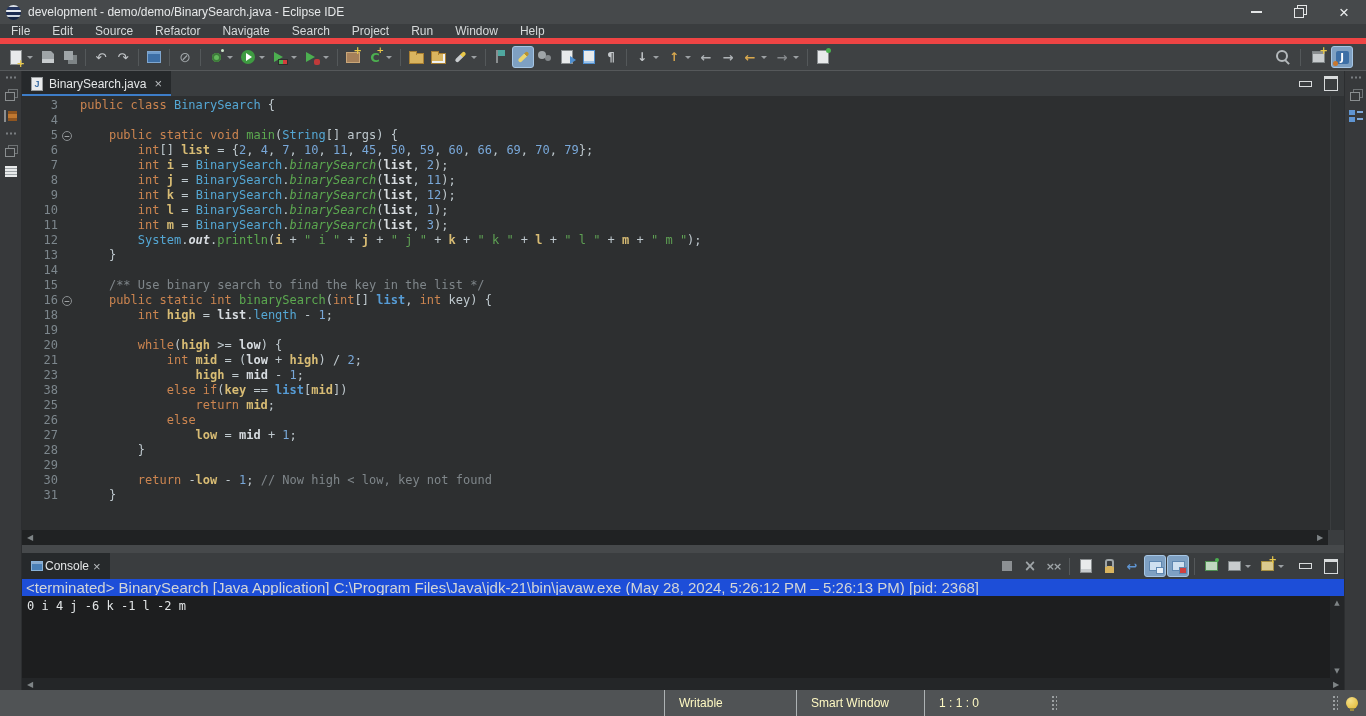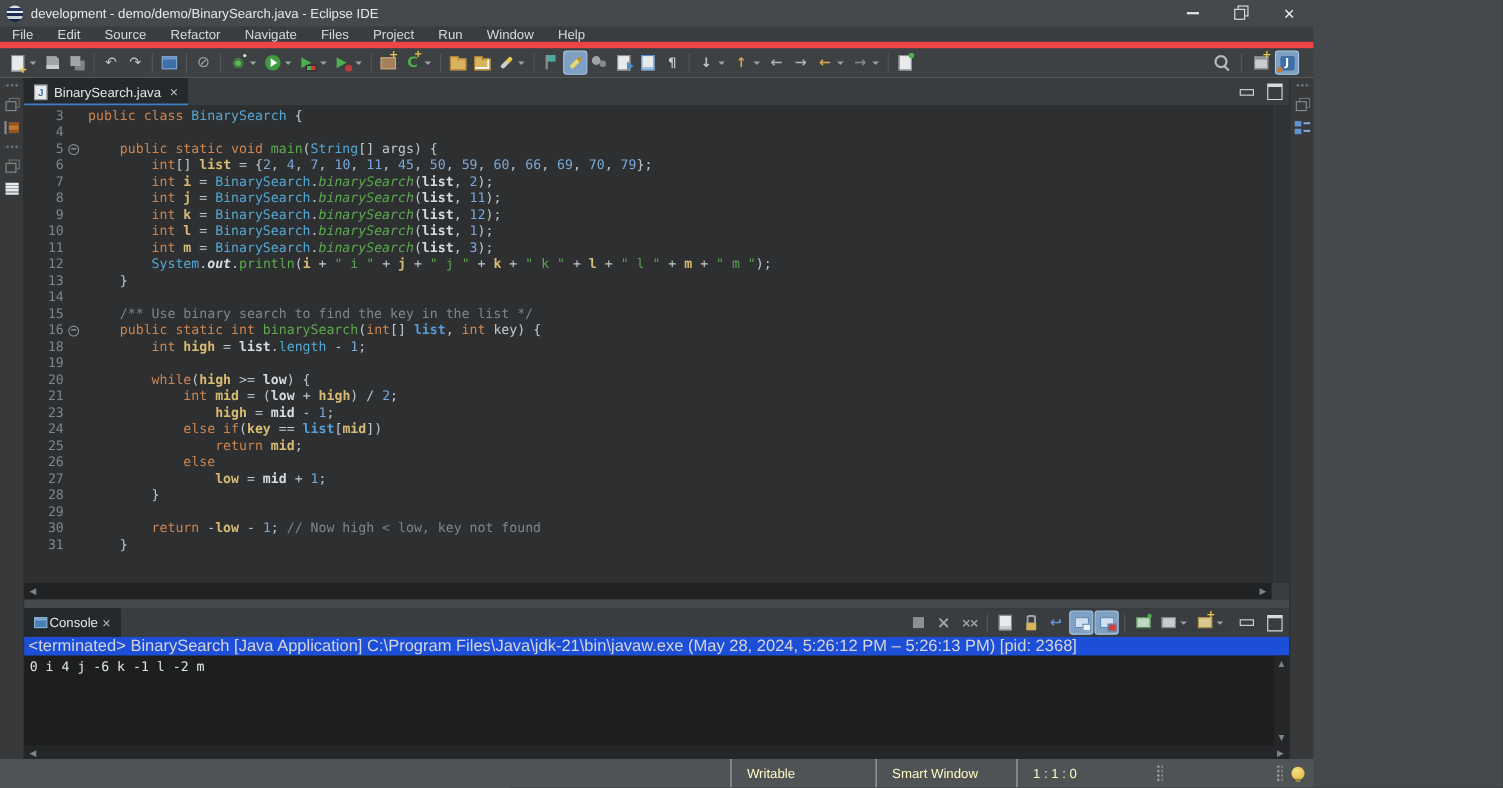--- a/index.html
+++ b/index.html
@@ -1,18 +1,18 @@
 <!DOCTYPE html>
 <html><head>
 <meta charset="utf-8">
 <style>
   *{box-sizing:border-box;margin:0;padding:0}
   html,body{width:1366px;height:716px;overflow:hidden;background:#46494B;
     font-family:"Liberation Sans",sans-serif;-webkit-font-smoothing:antialiased}
-  .app{width:1194px;height:716px;display:flex;flex-direction:column}
+  .app{width:1366px;height:716px;display:flex;flex-direction:column}
 
   
   .titlebar{height:24px;background:#46494B;display:flex;align-items:center;color:#E6E8E9;font-size:12px}
   .tb-left{display:flex;align-items:center;gap:7px;padding-left:6px;flex:1}
   .logo{width:15px;height:15px;border-radius:50%;
     background:linear-gradient(180deg,#D8DEE6 0 2px,#24355E 2px 5px,#E8ECF0 5px 7px,#1B2B50 7px 10px,#CDD5DE 10px 12px,#152444 12px)}
   .wc{width:44px;height:24px;display:flex;align-items:center;justify-content:center;position:relative}
   .wc-min::before{content:"";width:11px;height:2px;background:#E4E6E7}
   .wc-restore::after{content:"";position:absolute;width:8px;height:8px;border:1px solid #E4E6E7;transform:translate(2px,-2px)}
   .wc-restore::before{content:"";position:absolute;width:8px;height:8px;border:1px solid #E4E6E7;background:#46494B;z-index:1;transform:translate(-1px,1px)}
@@ -183,21 +183,21 @@
     <div class="wc wc-restore"></div>
     <div class="wc wc-close"></div>
   </div>
 
   <div class="menubar" id="menubar">
       <span class="menu-item">File</span>
       <span class="menu-item">Edit</span>
       <span class="menu-item">Source</span>
       <span class="menu-item">Refactor</span>
       <span class="menu-item">Navigate</span>
-      <span class="menu-item">Files</span>
+      <span class="menu-item">Search</span>
       <span class="menu-item">Project</span>
       <span class="menu-item">Run</span>
       <span class="menu-item">Window</span>
       <span class="menu-item">Help</span>
     </div>
 
   <div class="toolbar">
     <div class="toolbar-left" id="toolbarLeft">
         <span class="tbtn">
           <span class="ic t-new"></span>
@@ -357,21 +357,21 @@
             <div class="cl"><span class="ln">12</span><span class="foldcol"></span><span class="codetxt"><span class="s-pln">        </span><span class="s-cls">System</span><span class="s-pln">.</span><span class="s-fld">out</span><span class="s-pln">.</span><span class="s-mth">println</span><span class="s-pln">(</span><span class="s-var">i</span><span class="s-pln"> + </span><span class="s-str">" i "</span><span class="s-pln"> + </span><span class="s-var">j</span><span class="s-pln"> + </span><span class="s-str">" j "</span><span class="s-pln"> + </span><span class="s-var">k</span><span class="s-pln"> + </span><span class="s-str">" k "</span><span class="s-pln"> + </span><span class="s-var">l</span><span class="s-pln"> + </span><span class="s-str">" l "</span><span class="s-pln"> + </span><span class="s-var">m</span><span class="s-pln"> + </span><span class="s-str">" m "</span><span class="s-pln">);</span></span></div>
             <div class="cl"><span class="ln">13</span><span class="foldcol"></span><span class="codetxt"><span class="s-pln">    }</span></span></div>
             <div class="cl"><span class="ln">14</span><span class="foldcol"></span><span class="codetxt"></span></div>
             <div class="cl"><span class="ln">15</span><span class="foldcol"></span><span class="codetxt"><span class="s-pln">    </span><span class="s-cmt">/** Use binary search to find the key in the list */</span></span></div>
             <div class="cl"><span class="ln">16</span><span class="foldcol"><span class="fm"></span></span><span class="codetxt"><span class="s-pln">    </span><span class="s-kw">public static int </span><span class="s-mth">binarySearch</span><span class="s-pln">(</span><span class="s-kw">int</span><span class="s-pln">[] </span><span class="s-prm">list</span><span class="s-pln">, </span><span class="s-kw">int</span><span class="s-pln"> key) {</span></span></div>
             <div class="cl"><span class="ln">18</span><span class="foldcol"></span><span class="codetxt"><span class="s-pln">        </span><span class="s-kw">int </span><span class="s-var">high</span><span class="s-pln"> = </span><span class="s-ref">list</span><span class="s-pln">.</span><span class="s-cls">length</span><span class="s-pln"> - </span><span class="s-num">1</span><span class="s-pln">;</span></span></div>
             <div class="cl"><span class="ln">19</span><span class="foldcol"></span><span class="codetxt"></span></div>
             <div class="cl"><span class="ln">20</span><span class="foldcol"></span><span class="codetxt"><span class="s-pln">        </span><span class="s-kw">while</span><span class="s-pln">(</span><span class="s-var">high</span><span class="s-pln"> &gt;= </span><span class="s-ref">low</span><span class="s-pln">) {</span></span></div>
             <div class="cl"><span class="ln">21</span><span class="foldcol"></span><span class="codetxt"><span class="s-pln">            </span><span class="s-kw">int </span><span class="s-var">mid</span><span class="s-pln"> = (</span><span class="s-ref">low</span><span class="s-pln"> + </span><span class="s-var">high</span><span class="s-pln">) / </span><span class="s-num">2</span><span class="s-pln">;</span></span></div>
             <div class="cl"><span class="ln">23</span><span class="foldcol"></span><span class="codetxt"><span class="s-pln">                </span><span class="s-var">high</span><span class="s-pln"> = </span><span class="s-ref">mid</span><span class="s-pln"> - </span><span class="s-num">1</span><span class="s-pln">;</span></span></div>
-            <div class="cl"><span class="ln">24</span><span class="foldcol"></span><span class="codetxt"><span class="s-pln">            </span><span class="s-kw">else if</span><span class="s-pln">(</span><span class="s-var">key</span><span class="s-pln"> == </span><span class="s-prm">list</span><span class="s-pln">[</span><span class="s-var">mid</span><span class="s-pln">])</span></span></div>
+            <div class="cl"><span class="ln">38</span><span class="foldcol"></span><span class="codetxt"><span class="s-pln">            </span><span class="s-kw">else if</span><span class="s-pln">(</span><span class="s-var">key</span><span class="s-pln"> == </span><span class="s-prm">list</span><span class="s-pln">[</span><span class="s-var">mid</span><span class="s-pln">])</span></span></div>
             <div class="cl"><span class="ln">25</span><span class="foldcol"></span><span class="codetxt"><span class="s-pln">                </span><span class="s-kw">return </span><span class="s-var">mid</span><span class="s-pln">;</span></span></div>
             <div class="cl"><span class="ln">26</span><span class="foldcol"></span><span class="codetxt"><span class="s-pln">            </span><span class="s-kw">else</span></span></div>
             <div class="cl"><span class="ln">27</span><span class="foldcol"></span><span class="codetxt"><span class="s-pln">                </span><span class="s-var">low</span><span class="s-pln"> = </span><span class="s-ref">mid</span><span class="s-pln"> + </span><span class="s-num">1</span><span class="s-pln">;</span></span></div>
             <div class="cl"><span class="ln">28</span><span class="foldcol"></span><span class="codetxt"><span class="s-pln">        }</span></span></div>
             <div class="cl"><span class="ln">29</span><span class="foldcol"></span><span class="codetxt"></span></div>
             <div class="cl"><span class="ln">30</span><span class="foldcol"></span><span class="codetxt"><span class="s-pln">        </span><span class="s-kw">return </span><span class="s-pln">-</span><span class="s-var">low</span><span class="s-pln"> - </span><span class="s-num">1</span><span class="s-pln">; </span><span class="s-cmt">// Now high &lt; low, key not found</span></span></div>
             <div class="cl"><span class="ln">31</span><span class="foldcol"></span><span class="codetxt"><span class="s-pln">    }</span></span></div>
           </div>
         <div class="ovr"></div>
       </div>

